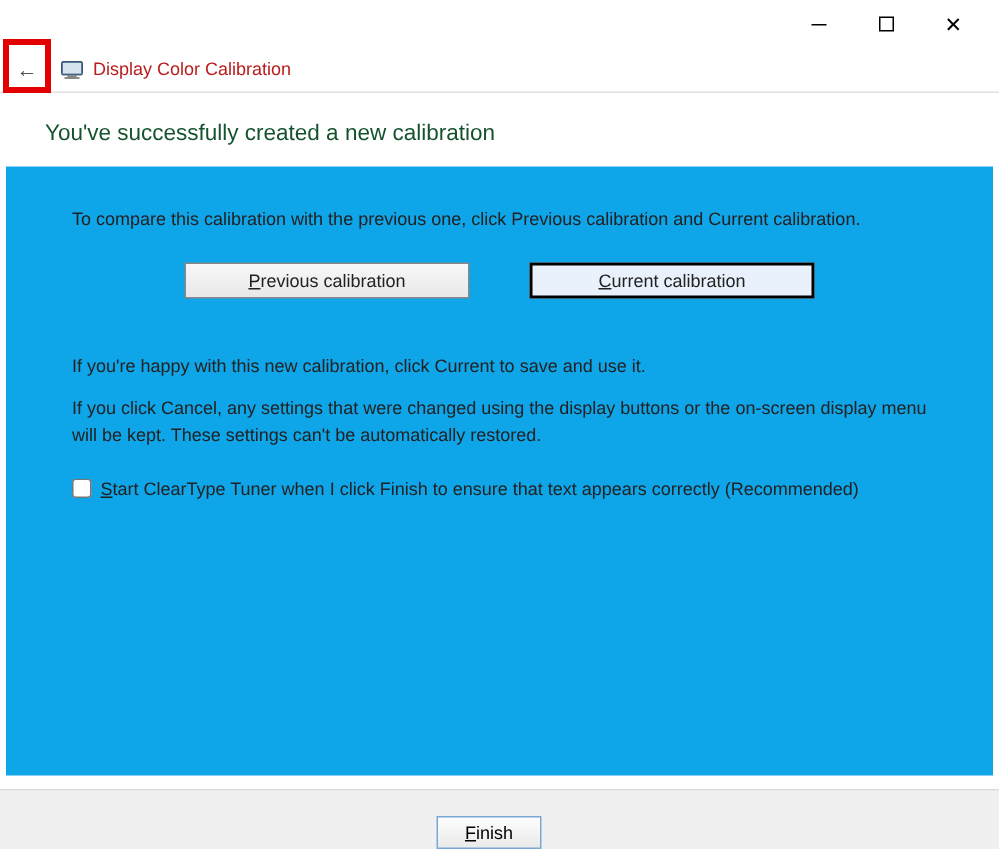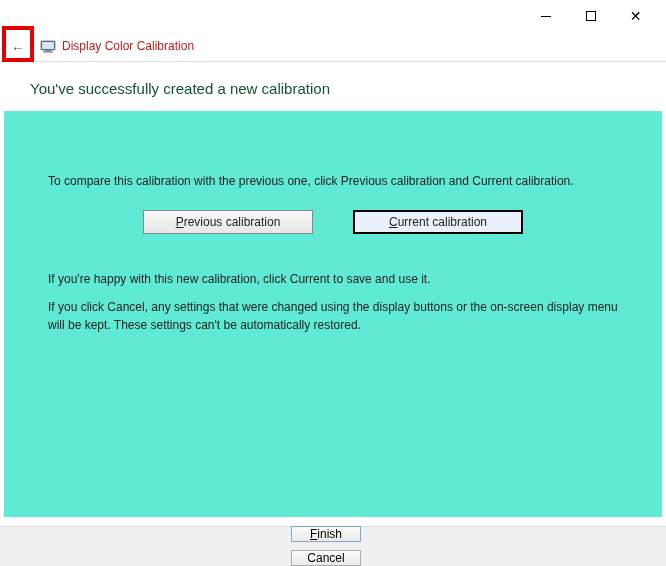--- a/index.html
+++ b/index.html
@@ -14,24 +14,24 @@
     .header { position: relative; height: 32px; display: flex; align-items: center; border-bottom: 1px solid #e0e0e0; }
     .back-highlight { position: absolute; left: 2px; top: -4px; width: 32px; height: 36px; border: 4px solid #e20000; z-index: 5; pointer-events: none; }
     .back-btn { width: 36px; height: 32px; display: flex; align-items: center; justify-content: center; color: #555; }
     .back-arrow { font-size: 14px; }
     .app-icon { width: 16px; height: 16px; margin: 0 6px 0 4px; display: inline-flex; }
     .app-title { font-size: 12px; color: #b91c1c; }
 
     .content-top { padding: 18px 30px 14px 30px; }
     .success-title { color: #14532d; font-size: 15px; font-weight: 400; }
 
-    .gray-panel { background: #5eead4; margin: 0 4px; padding: 61px 44px 20px 44px; height: 406px; color: #222; font-size: 12px; line-height: 1.5; }
+    .gray-panel { background: #0ea5e9; margin: 0 4px; padding: 26px 44px 20px 44px; height: 406px; color: #222; font-size: 12px; line-height: 1.5; }
     .para { margin-bottom: 10px; }
     .btn-row { display: flex; justify-content: center; gap: 40px; margin: 20px 0 36px 0; }
-    .cal-btn { width: 170px; height: 24px; font-size: 12px; border: 1px solid #888; background: linear-gradient(#f8f8f8, #e8e8e8); cursor: pointer; text-align: center; display: flex; align-items: center; justify-content: center; }
+    .cal-btn { width: 190px; height: 24px; font-size: 12px; border: 1px solid #888; background: linear-gradient(#f8f8f8, #e8e8e8); cursor: pointer; text-align: center; display: flex; align-items: center; justify-content: center; }
     .cal-btn.current { border: 2px solid #000000; background: #e9f2fc; }
     .u { text-decoration: underline; text-decoration-skip-ink: none; }
     .checkbox-row { display: flex; align-items: flex-start; margin-top: 18px; }
     .checkbox-row input { margin-top: 2px; margin-right: 6px; }
     .checkbox-row label { max-width: 520px; }
 
     .footer { position: absolute; bottom: 0; left: 0; right: 0; height: 40px; border-top: 1px solid #ddd; background: #f0f0f0; display: flex; align-items: center; justify-content: flex-end; padding-right: 14px; gap: 8px; flex-direction: column; }
     .footer-btn { min-width: 70px; height: 22px; font-size: 12px; border: 1px solid #aaa; background: linear-gradient(#fdfdfd, #eaeaea); cursor: pointer; display: flex; align-items: center; justify-content: center; }
     .footer-btn.primary { border: 1px solid #7aa7d6; }
   </style>
@@ -78,22 +78,25 @@
       <span><span class="u">P</span><span>revious calibration</span></span>
     </div>
     <div class="cal-btn current">
       <span><span class="u">C</span><span>urrent calibration</span></span>
     </div>
   </div>
 
   <p class="para">If you're happy with this new calibration, click Current to save and use it.</p>
   <p class="para">If you click Cancel, any settings that were changed using the display buttons or the on-screen display menu will be kept. These settings can't be automatically restored.</p>
 
+  <div class="checkbox-row">
+    <input type="checkbox" id="ct" style="">
+    <label for="ct">
+      <span class="u">S</span><span>tart ClearType Tuner when I click Finish to ensure that text appears correctly (Recommended)</span>
+    </label>
+  </div>
 </div>
 
 <div class="footer">
   <div class="footer-btn primary">
     <span><span class="u">F</span><span>inish</span></span>
   </div>
-  <div class="footer-btn">
-    <span>Cancel</span>
-  </div>
 </div>
 
 </body></html>

